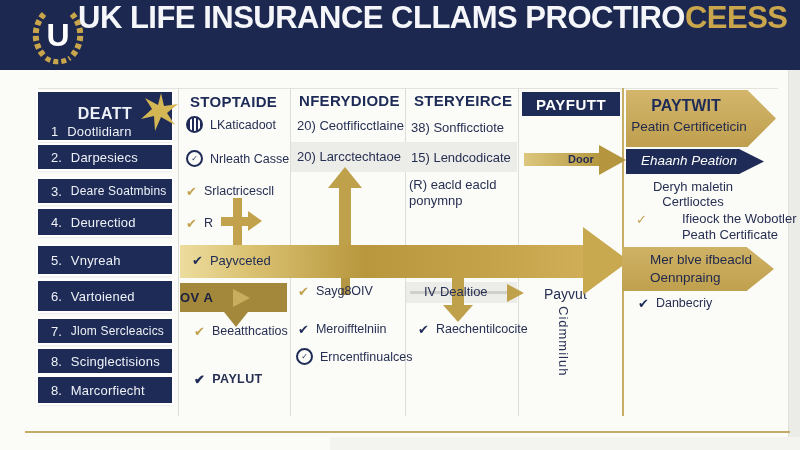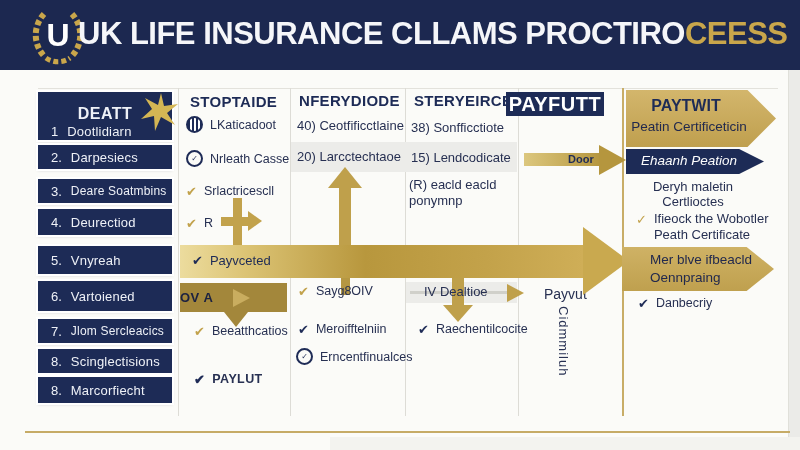--- a/index.html
+++ b/index.html
@@ -2,21 +2,21 @@
 <html><head>
 <meta charset="utf-8">
 <style>
   html,body{margin:0;padding:0;}
   .canvas{position:relative;width:800px;height:450px;background:#fbfbf8;
     font-family:"Liberation Sans",sans-serif;overflow:hidden;color:#1f2a50;}
 
   
   .topbar{position:absolute;left:0;top:0;width:800px;height:70px;background:#1c2850;}
   .emblem{position:absolute;left:28px;top:5px;width:60px;height:60px;}
-  .title{position:absolute;left:78px;top:16px;font-size:31px;font-weight:bold;
+  .title{position:absolute;left:78px;top:0;font-size:31px;font-weight:bold;
     letter-spacing:-0.5px;white-space:nowrap;color:#f5f6f9;}
   .title .gold{color:#c9a64b;}
 
   
   .vline{position:absolute;top:88px;height:328px;width:1px;background:#dddcd6;}
   .vline.goldline{background:#c8ad67;width:2px;}
   .hline-top{position:absolute;left:38px;top:88px;width:740px;height:1px;background:#e3e2dc;}
   .right-panel{position:absolute;left:788px;top:70px;width:12px;height:380px;background:#ebebe8;border-left:1px solid #e0e0da;}
   .bottom-rule{position:absolute;left:25px;top:431px;width:765px;height:2px;background:#c6ab66;}
   .bottom-strip{position:absolute;left:330px;top:437px;width:470px;height:13px;background:#f3f3ef;}
@@ -72,22 +72,22 @@
   .c3-stub{position:absolute;left:341px;top:278px;width:9px;height:17px;background:#b59743;}
 
   .c4-grayline{position:absolute;left:410px;top:291px;width:99px;height:3px;background:#d0d0ca;}
   .c4-grayhead{position:absolute;left:507px;top:284px;width:0;height:0;
     border-left:17px solid #bfa04b;border-top:9px solid transparent;border-bottom:9px solid transparent;}
   .c4-stem{position:absolute;left:452px;top:278px;width:12px;height:28px;background:#bfa04b;z-index:2;}
   .c4-down{position:absolute;left:443px;top:305px;width:0;height:0;z-index:2;
     border-top:17px solid #bfa04b;border-left:15px solid transparent;border-right:15px solid transparent;}
 
   
-  .payhead{position:absolute;left:506px;top:92px;width:98px;height:24px;background:#1d2b56;
-    display:flex;align-items:center;justify-content:center;color:#fff;font-weight:bold;font-size:20px;letter-spacing:.5px;}
+  .payhead{position:absolute;left:522px;top:92px;width:98px;height:24px;background:#1d2b56;
+    display:flex;align-items:center;justify-content:center;color:#fff;font-weight:bold;font-size:15px;letter-spacing:.5px;}
   .door-body{position:absolute;left:524px;top:153px;width:77px;height:13px;z-index:5;
     background:linear-gradient(90deg,#dcc77e,#b5963e);}
   .door-head{position:absolute;left:599px;top:145px;width:0;height:0;z-index:5;
     border-left:27px solid #b5963e;border-top:15px solid transparent;border-bottom:15px solid transparent;}
   .door-lbl{position:absolute;left:568px;top:153px;z-index:6;font-size:11px;font-weight:bold;color:#1e2b56;}
   .vert-lbl{position:absolute;left:556px;top:306px;writing-mode:vertical-rl;font-size:13px;color:#273052;letter-spacing:1px;}
 
   
   .pennant{position:absolute;}
   .pennant .shape{position:absolute;inset:0;}
@@ -100,21 +100,21 @@
   .b2 .shape{background:#1d2b56;clip-path:polygon(0 0,82% 0,100% 50%,82% 100%,0 100%);}
   .b2 .t1{position:absolute;left:15px;top:4px;font-size:13.5px;color:#fdfdfd;}
   .b3{left:622px;top:247px;width:152px;height:44px;z-index:2;}
   .b3 .shape{background:linear-gradient(180deg,#cfb265,#bfa04e);
     clip-path:polygon(0 0,82% 0,100% 50%,82% 100%,0 100%);}
   .b3 .t1{position:absolute;left:28px;top:5px;font-size:13.5px;color:#22294d;}
   .b3 .t2{position:absolute;left:28px;top:23px;font-size:13.5px;color:#22294d;}
 
   .note2{position:absolute;font-size:13px;color:#273052;}
   .twocol{display:flex;gap:7px;align-items:flex-start;}
-  .twocol .lines div{font-size:13px;color:#273052;line-height:1.25;}
+  .twocol .lines div{font-size:13px;color:#273052;line-height:1.25;margin-left:28px;}
 </style>
 </head>
 <body>
 
 <div class="canvas">
 
   <div class="topbar">
     <svg class="emblem" viewBox="0 0 60 60">
       <path d="M16,9 C5,21 5,39 16,51" stroke="#c9a64b" stroke-width="6" fill="none" stroke-dasharray="5 3"></path>
       <path d="M44,9 C55,21 55,39 44,51" stroke="#c9a64b" stroke-width="6" fill="none" stroke-dasharray="5 3"></path>
@@ -216,21 +216,21 @@
   <div class="item" style="left:194px;top:324px">
     <span class="ck gold">✔</span>
     <span>Beeatthcatios</span>
   </div>
   <div class="item caps" style="left:194px;top:372px">
     <span class="ck navy">✔</span>
     <span>PAYLUT</span>
   </div>
 
   <div class="colhead" style="left:299px;top:92px">NFERYDIODE</div>
-  <div class="txt" style="left:297px;top:118px">40) Ceotfificctlaine</div>
+  <div class="txt" style="left:297px;top:118px">20) Ceotfificctlaine</div>
   <div class="txt" style="left:297px;top:149px">20) Larcctechtaoe</div>
   <div class="c3-up"></div>
   <div class="c3-bar"></div>
   <div class="c3-stub"></div>
   <div class="item" style="left:298px;top:284px">
     <span class="ck gold">✔</span>
     <span>Sayg8OIV</span>
   </div>
   <div class="item" style="left:298px;top:322px">
     <span class="ck navy">✔</span>

